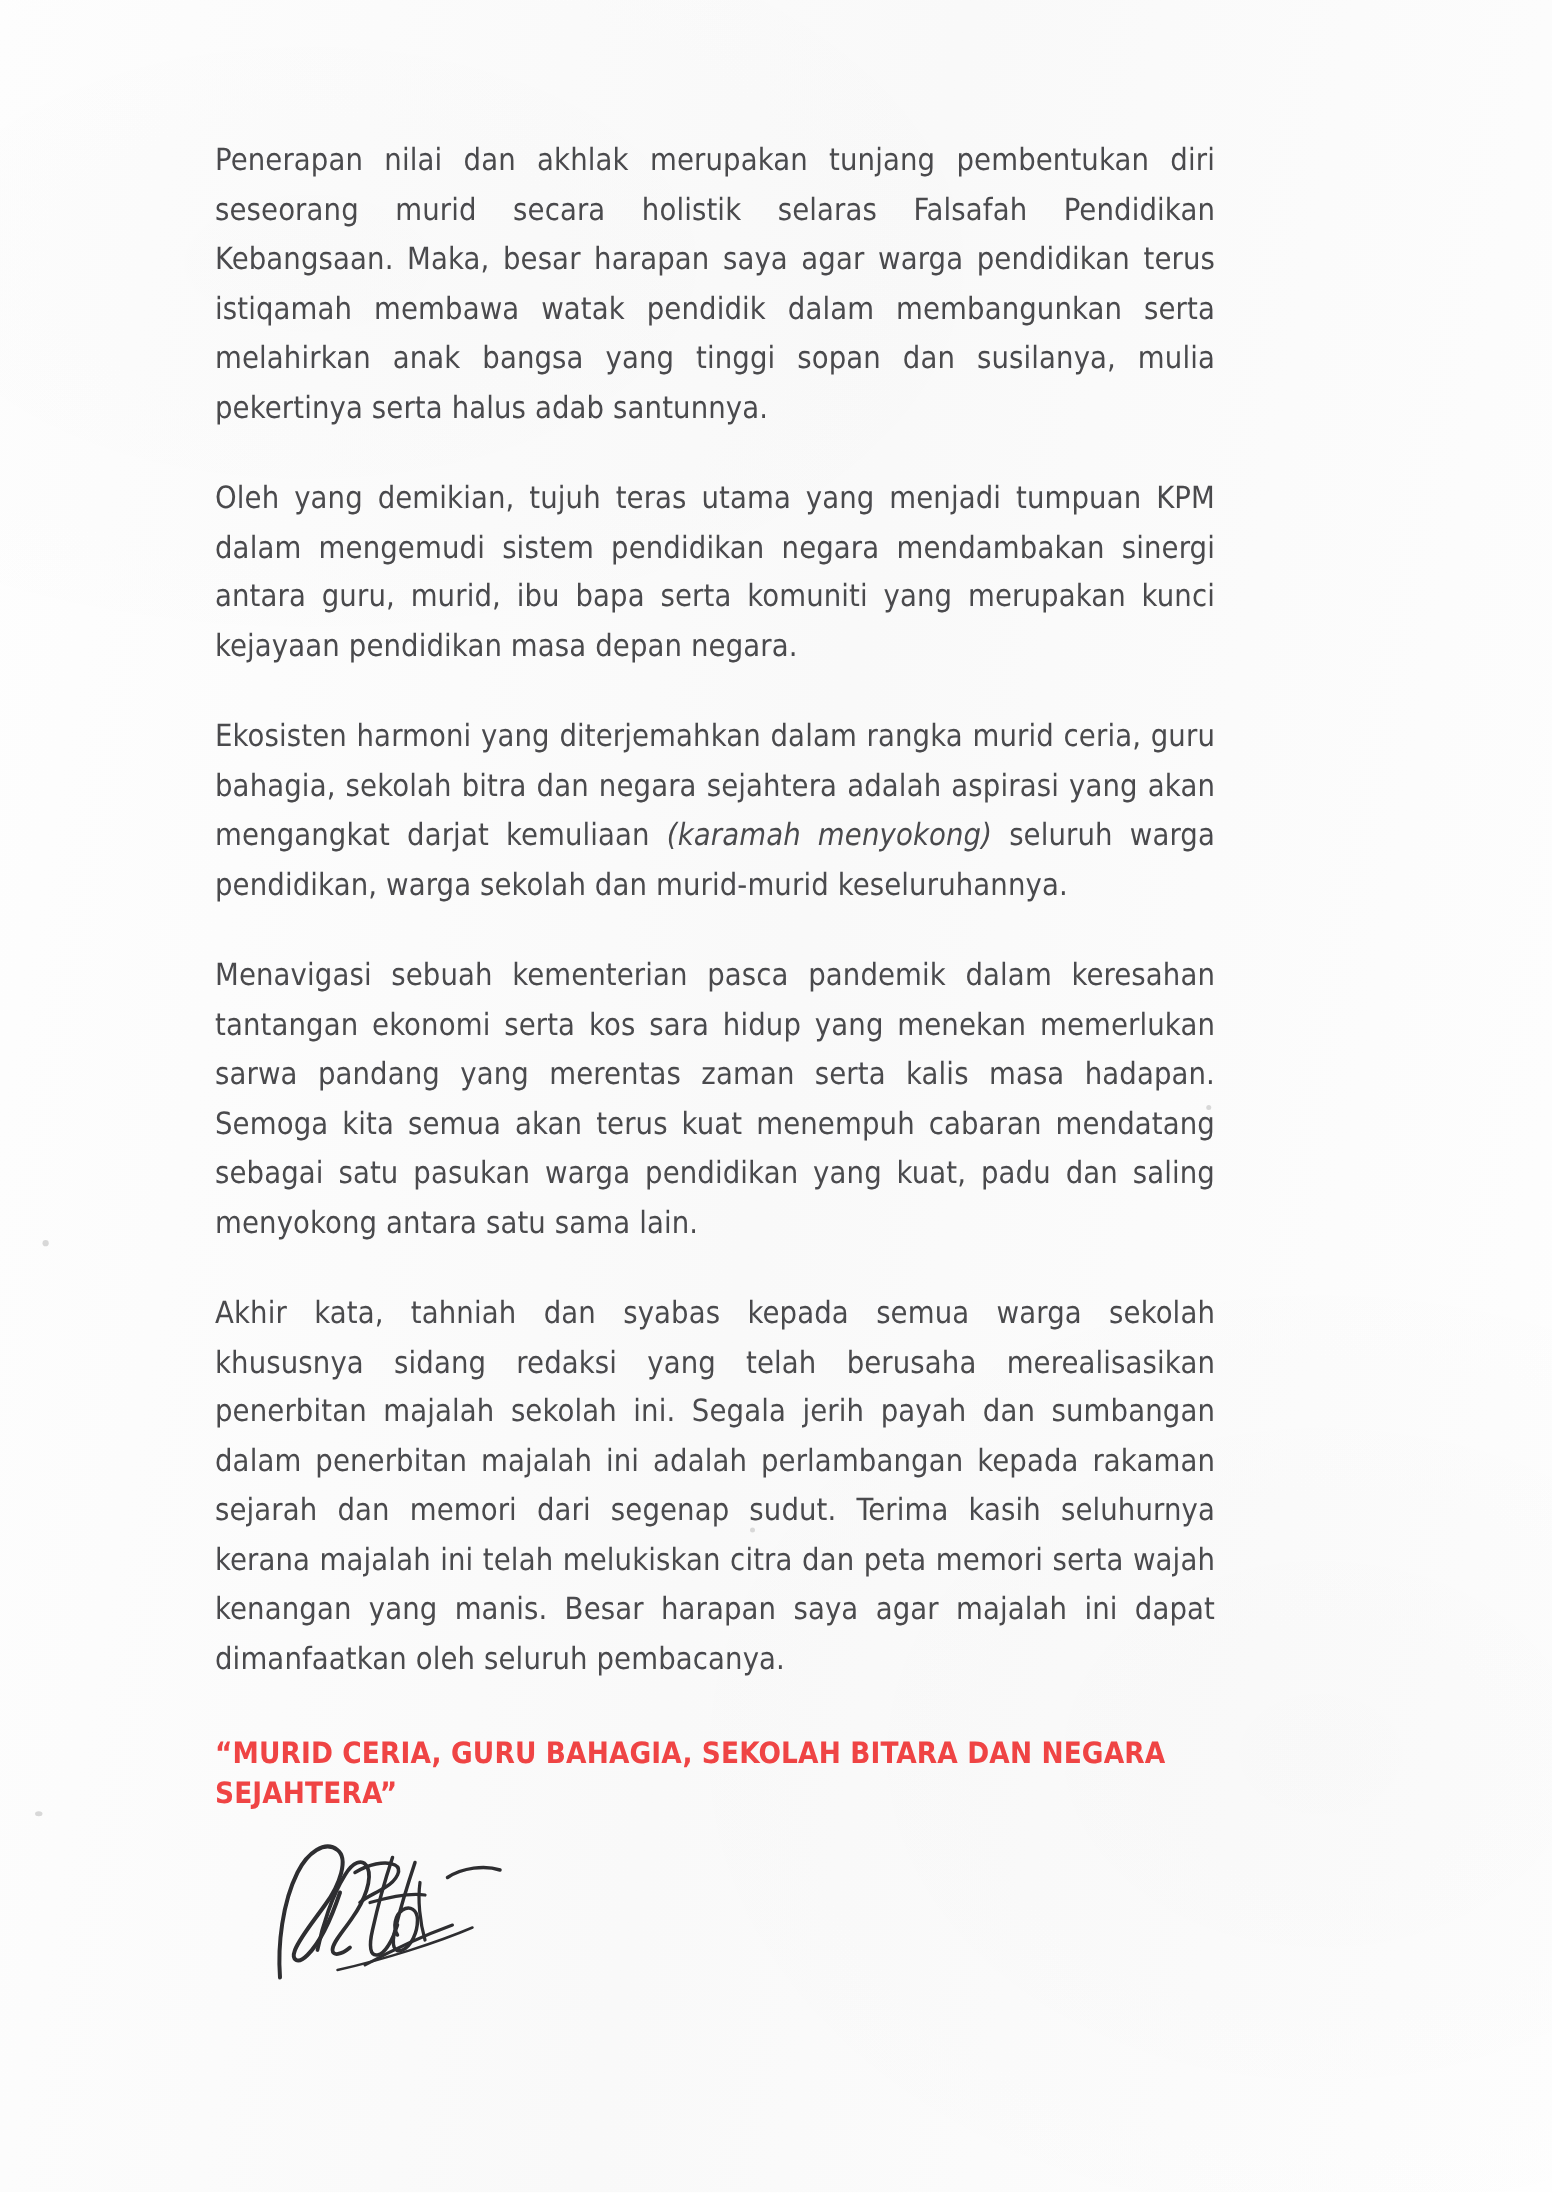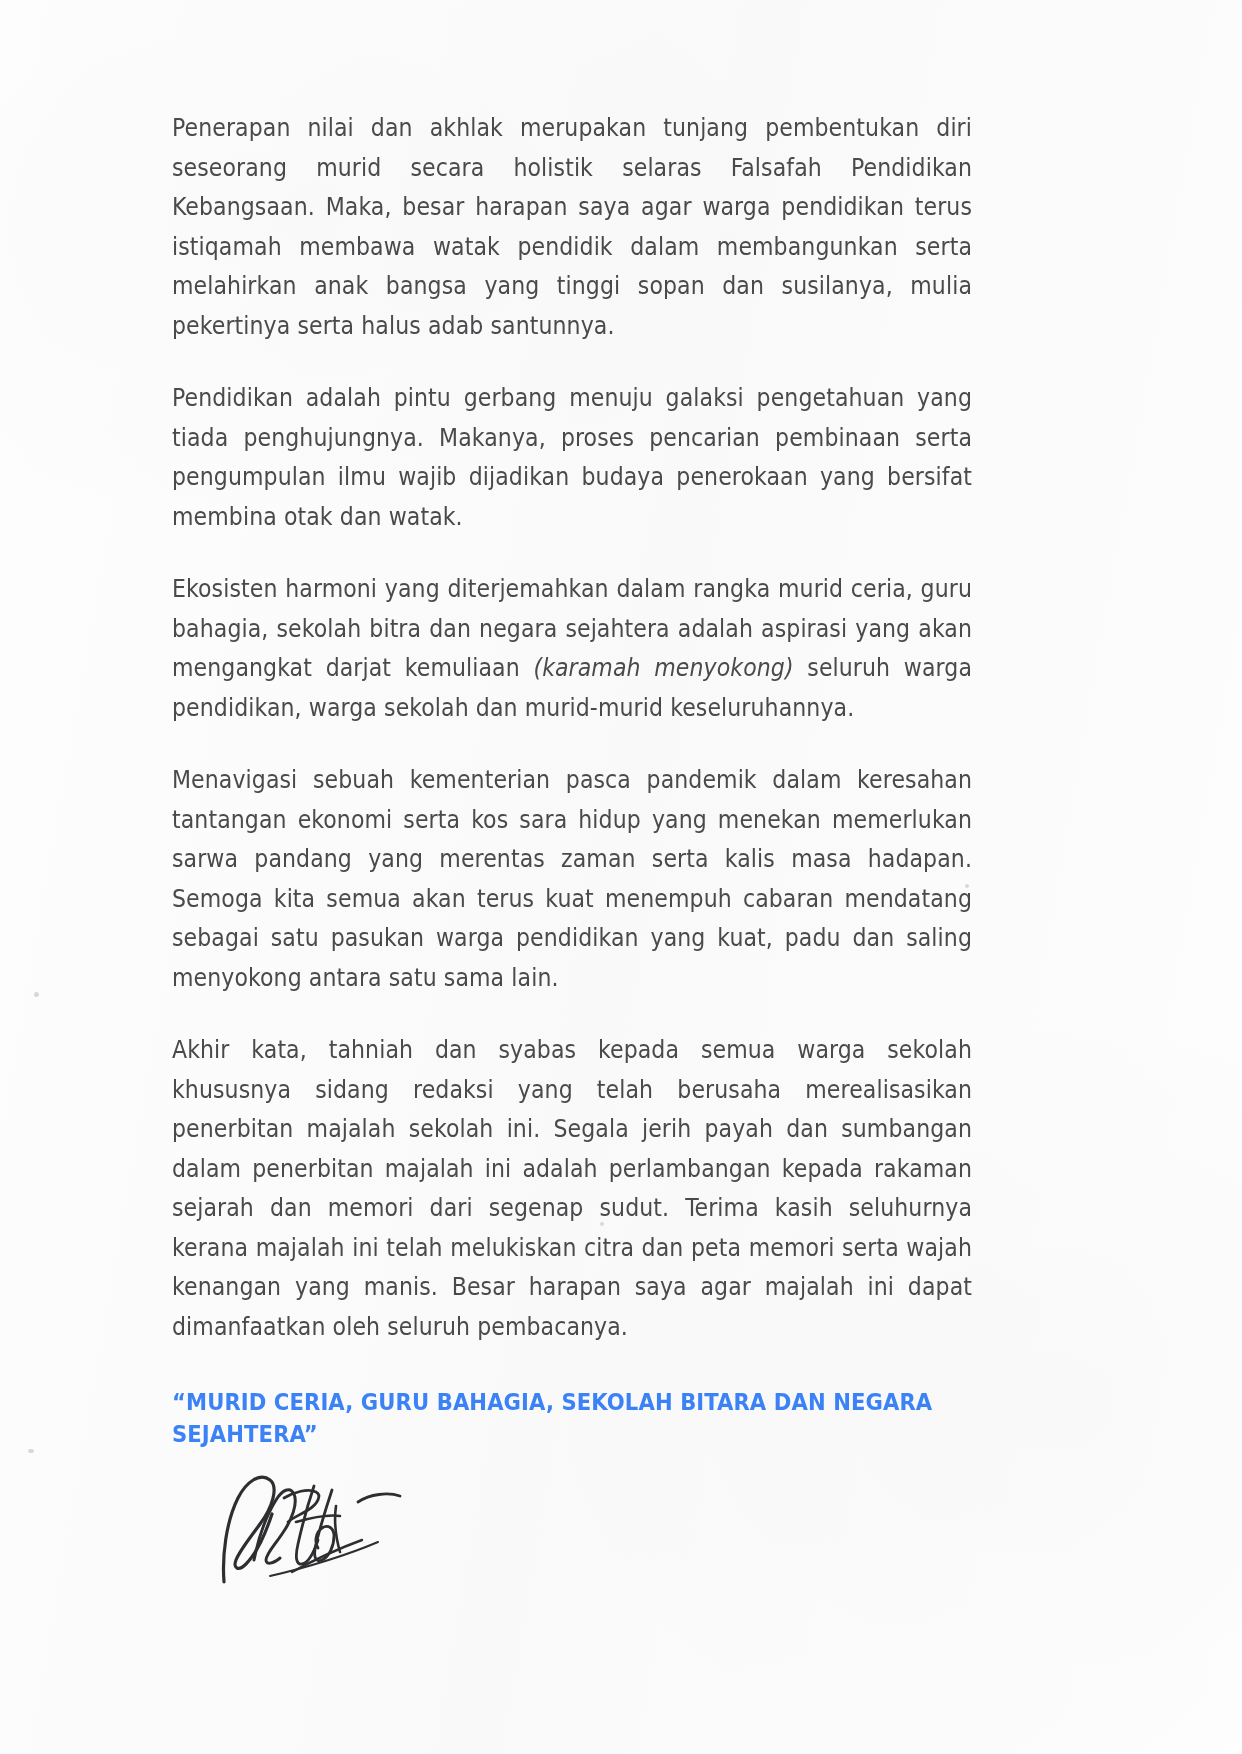--- a/index.html
+++ b/index.html
@@ -45,21 +45,21 @@
   }
   p.body-par:last-of-type { margin-bottom: 0; }
   .ital {
     font-style: italic;
   }
   .slogan {
     margin: 40px 0 0 0;
     font-size: 23.5px;
     line-height: 32px;
     font-weight: bold;
-    color: #3b82f6;
+    color: #ef4444;
     letter-spacing: 0.1px;
     text-align: left;
   }
   .sign-block {
     position: relative;
     margin-top: 18px;
     height: 150px;
   }
   .signature {
     position: absolute;
@@ -85,22 +85,22 @@
 
   <div class="speck" style="left:34px; top:992px; width:5px; height:5px;"></div>
   <div class="speck" style="left:28px; top:1449px; width:6px; height:4px;"></div>
   <div class="speck" style="left:965px; top:884px; width:4px; height:4px;"></div>
   <div class="speck" style="left:600px; top:1222px; width:4px; height:4px;"></div>
 
   <div class="content">
 
     <p class="body-par">Penerapan nilai dan akhlak merupakan tunjang pembentukan diri seseorang murid secara holistik selaras Falsafah Pendidikan Kebangsaan. Maka, besar harapan saya agar warga pendidikan terus istiqamah membawa watak pendidik dalam membangunkan serta melahirkan anak bangsa yang tinggi sopan dan susilanya, mulia pekertinya serta halus adab santunnya.</p>
 
+    <p class="body-par">Oleh yang demikian, tujuh teras utama yang menjadi tumpuan KPM dalam mengemudi sistem pendidikan negara mendambakan sinergi antara guru, murid, ibu bapa serta komuniti yang merupakan kunci kejayaan pendidikan masa depan negara.</p>
 
-    <p class="body-par">Pendidikan adalah pintu gerbang menuju galaksi pengetahuan yang tiada penghujungnya. Makanya, proses pencarian pembinaan serta pengumpulan ilmu wajib dijadikan budaya penerokaan yang bersifat membina otak dan watak.</p>
 
     <p class="body-par"><span>Ekosisten harmoni yang diterjemahkan dalam rangka murid ceria, guru bahagia, sekolah bitra dan negara sejahtera adalah aspirasi yang akan mengangkat darjat kemuliaan </span><span class="ital">(karamah menyokong)</span><span> seluruh warga pendidikan, warga sekolah dan murid-murid keseluruhannya.</span></p>
 
     <p class="body-par">Menavigasi sebuah kementerian pasca pandemik dalam keresahan tantangan ekonomi serta kos sara hidup yang menekan memerlukan sarwa pandang yang merentas zaman serta kalis masa hadapan. Semoga kita semua akan terus kuat menempuh cabaran mendatang sebagai satu pasukan warga pendidikan yang kuat, padu dan saling menyokong antara satu sama lain.</p>
 
     <p class="body-par">Akhir kata, tahniah dan syabas kepada semua warga sekolah khususnya sidang redaksi yang telah berusaha merealisasikan penerbitan majalah sekolah ini. Segala jerih payah dan sumbangan dalam penerbitan majalah ini adalah perlambangan kepada rakaman sejarah dan memori dari segenap sudut. Terima kasih seluhurnya kerana majalah ini telah melukiskan citra dan peta memori serta wajah kenangan yang manis. Besar harapan saya agar majalah ini dapat dimanfaatkan oleh seluruh pembacanya.</p>
 
     <p class="slogan">“MURID CERIA, GURU BAHAGIA, SEKOLAH BITARA DAN NEGARA SEJAHTERA”</p>
 
     <div class="sign-block">

